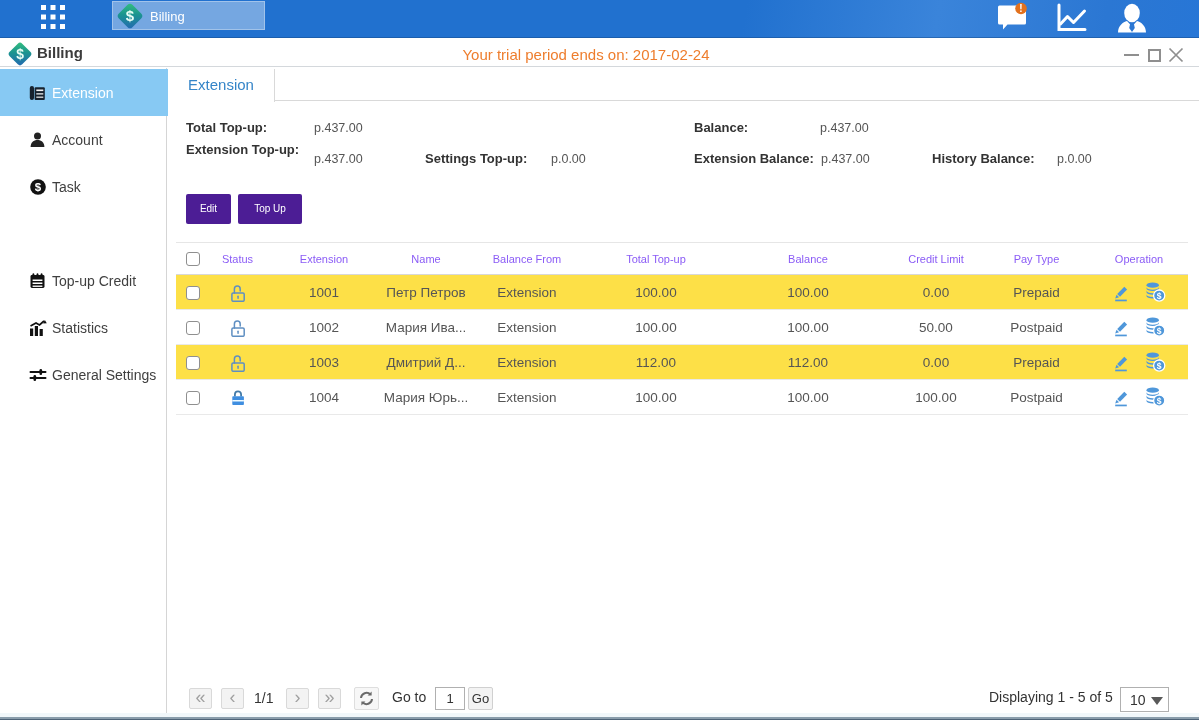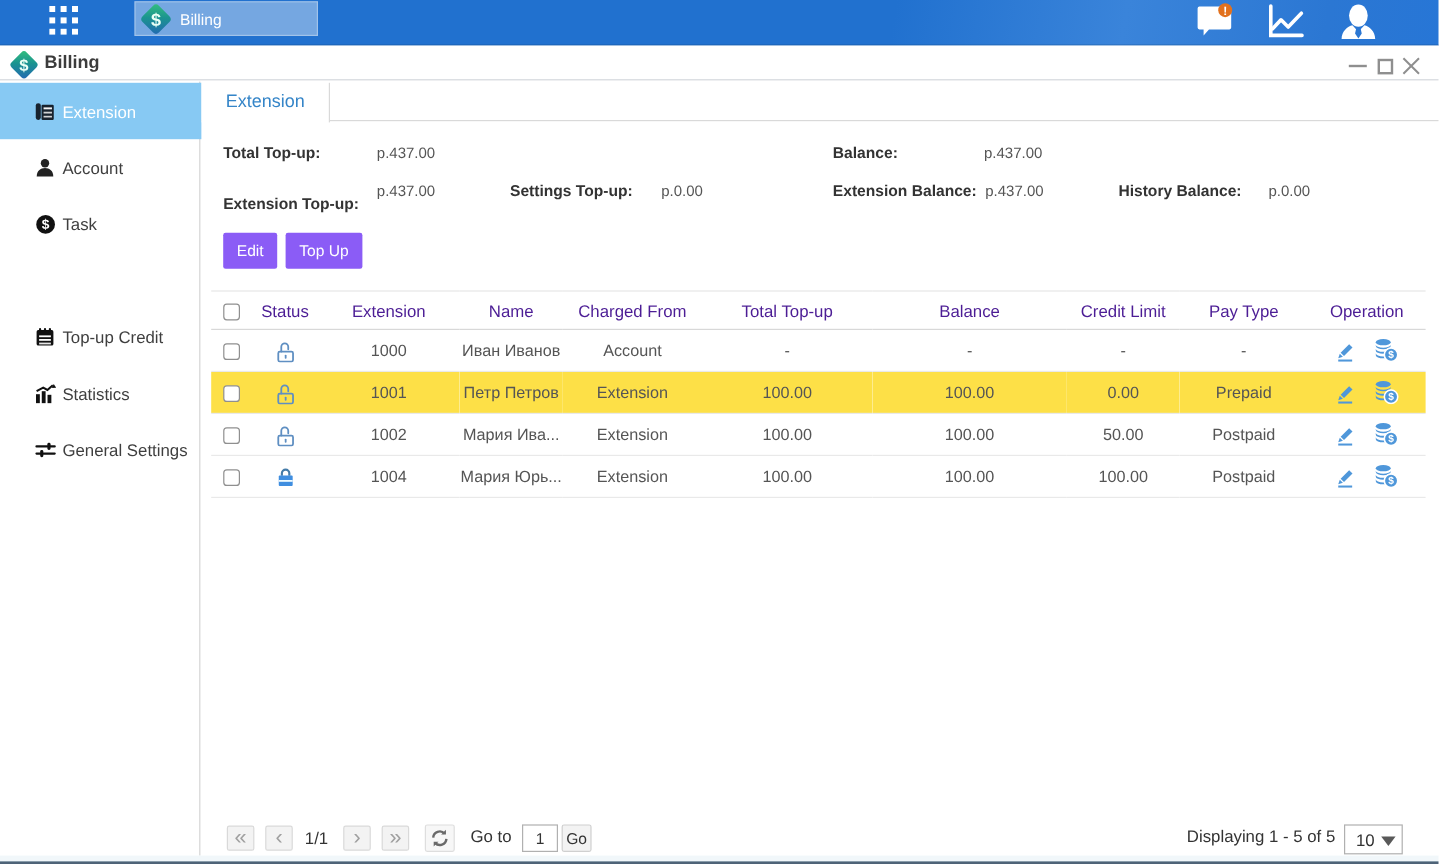--- a/index.html
+++ b/index.html
@@ -30,25 +30,25 @@
 .sitem.sel .txt { color:#fff; }
 
 
 #content { position:absolute; left:168px; top:68px; width:1031px; height:645px; background:#fff; }
 #tabstrip { position:absolute; left:0; top:1px; width:1031px; height:32px; border-bottom:1px solid #d9d9d9; }
 #tabactive { position:absolute; left:0; top:1px; width:107px; height:33px; background:#fff; border-right:1px solid #d9d9d9; color:#3585c8; font-size:15px; text-align:center; line-height:31px; }
 
 .lbl { position:absolute; font-size:13px; font-weight:bold; color:#333; white-space:nowrap; }
 .val { position:absolute; font-size:12.5px; color:#555; white-space:nowrap; }
 
-.btn { position:absolute; top:126px; height:30px; background:#8b5cf6; color:#fff; font-size:13px; border:none; border-radius:2px; text-align:center; line-height:30px; font-family:"Liberation Sans", sans-serif; }
+.btn { position:absolute; top:126px; height:30px; background:#4c1d95; color:#fff; font-size:10px; border:none; border-radius:2px; text-align:center; line-height:30px; font-family:"Liberation Sans", sans-serif; }
 
 
 #grid { position:absolute; left:8px; top:174px; width:1012px; border-collapse:collapse; table-layout:fixed; }
-#grid th { height:32px; font-weight:normal; font-size:14px; color:#4c1d95; border-top:1px solid #e6e6e6; border-bottom:1px solid #d8d8d8; background:#fff; text-align:center; }
+#grid th { height:32px; font-weight:normal; font-size:11px; color:#8b5cf6; border-top:1px solid #e6e6e6; border-bottom:1px solid #d8d8d8; background:#fff; text-align:center; }
 #grid td { height:35px; font-size:13.5px; color:#555; text-align:center; border-bottom:1px solid #e9e9e9; white-space:nowrap; overflow:hidden; }
 #grid tr.alt td { background:#fde047; }
 .ckb { display:inline-block; width:14px; height:14px; border:1px solid #8f8f8f; border-radius:3px; background:#fff; vertical-align:middle; }
 
 
 .pbtn { position:absolute; top:620px; width:23px; height:21px; background:#f3f3f3; border:1px solid #d9d9d9; border-radius:2px; color:#a0a0a0; font-size:18px; text-align:center; line-height:17px; }
 .ptxt { position:absolute; font-size:14px; color:#333; white-space:nowrap; }
 #pgin { position:absolute; left:267px; top:619px; width:30px; height:23px; border:1px solid #b0b0b0; font-size:13px; color:#333; text-align:center; line-height:21px; background:#fff; }
 #gobtn { position:absolute; left:300px; top:619px; width:25px; height:23px; background:#f3f3f3; border:1px solid #d0d0d0; border-radius:2px; font-size:13px; color:#333; text-align:center; line-height:21px; }
 #refbtn { position:absolute; left:186px; top:619px; width:25px; height:23px; background:#f7f7f7; border:1px solid #dedede; border-radius:2px; }
@@ -143,20 +143,21 @@
         <stop offset="0" stop-color="#35c17d"></stop>
             <stop offset="0.45" stop-color="#1b9490"></stop>
             <stop offset="1" stop-color="#2368b3"></stop>
       </linearGradient>
         </defs>
       <rect x="3.4" y="3.4" width="19.2" height="19.2" rx="3.4" fill="url(#dg2)" transform="rotate(45 13 13)"></rect>
       <text x="13" y="18.3" font-size="15" font-weight="bold" fill="#eafff5" text-anchor="middle" font-family="Liberation Sans">$</text>
     </svg>
     <div class="appname">Billing</div>
   </div>
+  <div id="trial">Your trial period ends on: 2017-02-24</div>
   <div id="winmin"></div>
   <div id="winmax"></div>
   <svg class="abs" style="left:1168px;top:47px" width="16" height="16" viewBox="0 0 16 16">
     <g stroke="#8f8f8f" stroke-width="1.7">
         <path d="M1.5 1.5 L14.5 14.5 M14.5 1.5 L1.5 14.5"></path>
       </g>
   </svg>
 
   <div id="sidebar">
     <div class="sitem sel" style="top:1px">
@@ -218,21 +219,21 @@
 
   <div id="content">
     <div id="tabstrip"></div>
     <div id="tabactive">Extension</div>
 
     <span class="lbl" style="left:18px;top:52px">Total Top-up:</span>
     <span class="val" style="left:146px;top:53px">p.437.00</span>
     <span class="lbl" style="left:526px;top:52px">Balance:</span>
     <span class="val" style="left:652px;top:53px">p.437.00</span>
 
-    <span class="lbl" style="left:18px;top:94px">Extension Top-up:</span>
+    <span class="lbl" style="left:18px;top:74px">Extension Top-up:</span>
     <span class="val" style="left:146px;top:84px">p.437.00</span>
     <span class="lbl" style="left:257px;top:83px">Settings Top-up:</span>
     <span class="val" style="left:383px;top:84px">p.0.00</span>
     <span class="lbl" style="left:526px;top:83px">Extension Balance:</span>
     <span class="val" style="left:653px;top:84px">p.437.00</span>
     <span class="lbl" style="left:764px;top:83px">History Balance:</span>
     <span class="val" style="left:889px;top:84px">p.0.00</span>
 
     <div class="btn" style="left:18px;width:45px">Edit</div>
     <div class="btn" style="left:70px;width:64px">Top Up</div>
@@ -249,47 +250,26 @@
           <col style="width:94px">
           <col style="width:107px">
           <col style="width:98px">
       </colgroup>
       <tbody>
           <tr>
         <th><span class="ckb"></span></th>
             <th>Status</th>
             <th>Extension</th>
             <th>Name</th>
-            <th>Charged From</th>
+            <th>Balance From</th>
         <th>Total Top-up</th>
             <th>Balance</th>
             <th>Credit Limit</th>
             <th>Pay Type</th>
             <th>Operation</th>
-      </tr>
-      <tr>
-        <td><span class="ckb"></span></td>
-            <td><svg width="16" height="19" viewBox="0 0 16 19" style="vertical-align:middle">
-                <use href="#lockopen"></use>
-              </svg></td>
-            <td>1000</td>
-            <td>Иван Иванов</td>
-            <td>Account</td>
-        <td>-</td>
-            <td>-</td>
-            <td>-</td>
-            <td>-</td>
-            <td><span style="display:inline-flex;gap:16px;align-items:center;vertical-align:middle">
-                <svg width="16" height="19" viewBox="0 0 16 19">
-                  <use href="#pencil"></use>
-                </svg>
-                <svg width="21" height="20" viewBox="0 0 21 20">
-                  <use href="#coins"></use>
-                </svg>
-              </span></td>
       </tr>
       <tr class="alt">
         <td><span class="ckb"></span></td>
             <td><svg width="16" height="19" viewBox="0 0 16 19" style="vertical-align:middle">
                 <use href="#lockopen"></use>
               </svg></td>
             <td>1001</td>
             <td>Петр Петров</td>
             <td>Extension</td>
         <td>100.00</td>
@@ -319,20 +299,41 @@
             <td>Postpaid</td>
             <td><span style="display:inline-flex;gap:16px;align-items:center;vertical-align:middle">
                 <svg width="16" height="19" viewBox="0 0 16 19">
                   <use href="#pencil"></use>
                 </svg>
                 <svg width="21" height="20" viewBox="0 0 21 20">
                   <use href="#coins"></use>
                 </svg>
               </span></td>
       </tr>
+      <tr class="alt">
+        <td><span class="ckb"></span></td>
+            <td><svg width="16" height="19" viewBox="0 0 16 19" style="vertical-align:middle">
+                <use href="#lockopen"></use>
+              </svg></td>
+            <td>1003</td>
+            <td>Дмитрий Д...</td>
+            <td>Extension</td>
+        <td>112.00</td>
+            <td>112.00</td>
+            <td>0.00</td>
+            <td>Prepaid</td>
+            <td><span style="display:inline-flex;gap:16px;align-items:center;vertical-align:middle">
+                <svg width="16" height="19" viewBox="0 0 16 19">
+                  <use href="#pencil"></use>
+                </svg>
+                <svg width="21" height="20" viewBox="0 0 21 20">
+                  <use href="#coins"></use>
+                </svg>
+              </span></td>
+      </tr>
       <tr>
         <td><span class="ckb"></span></td>
             <td><svg width="16" height="18" viewBox="0 0 16 18" style="vertical-align:middle">
                 <use href="#lockclosed"></use>
               </svg></td>
             <td>1004</td>
             <td>Мария Юрь...</td>
             <td>Extension</td>
         <td>100.00</td>
             <td>100.00</td>

